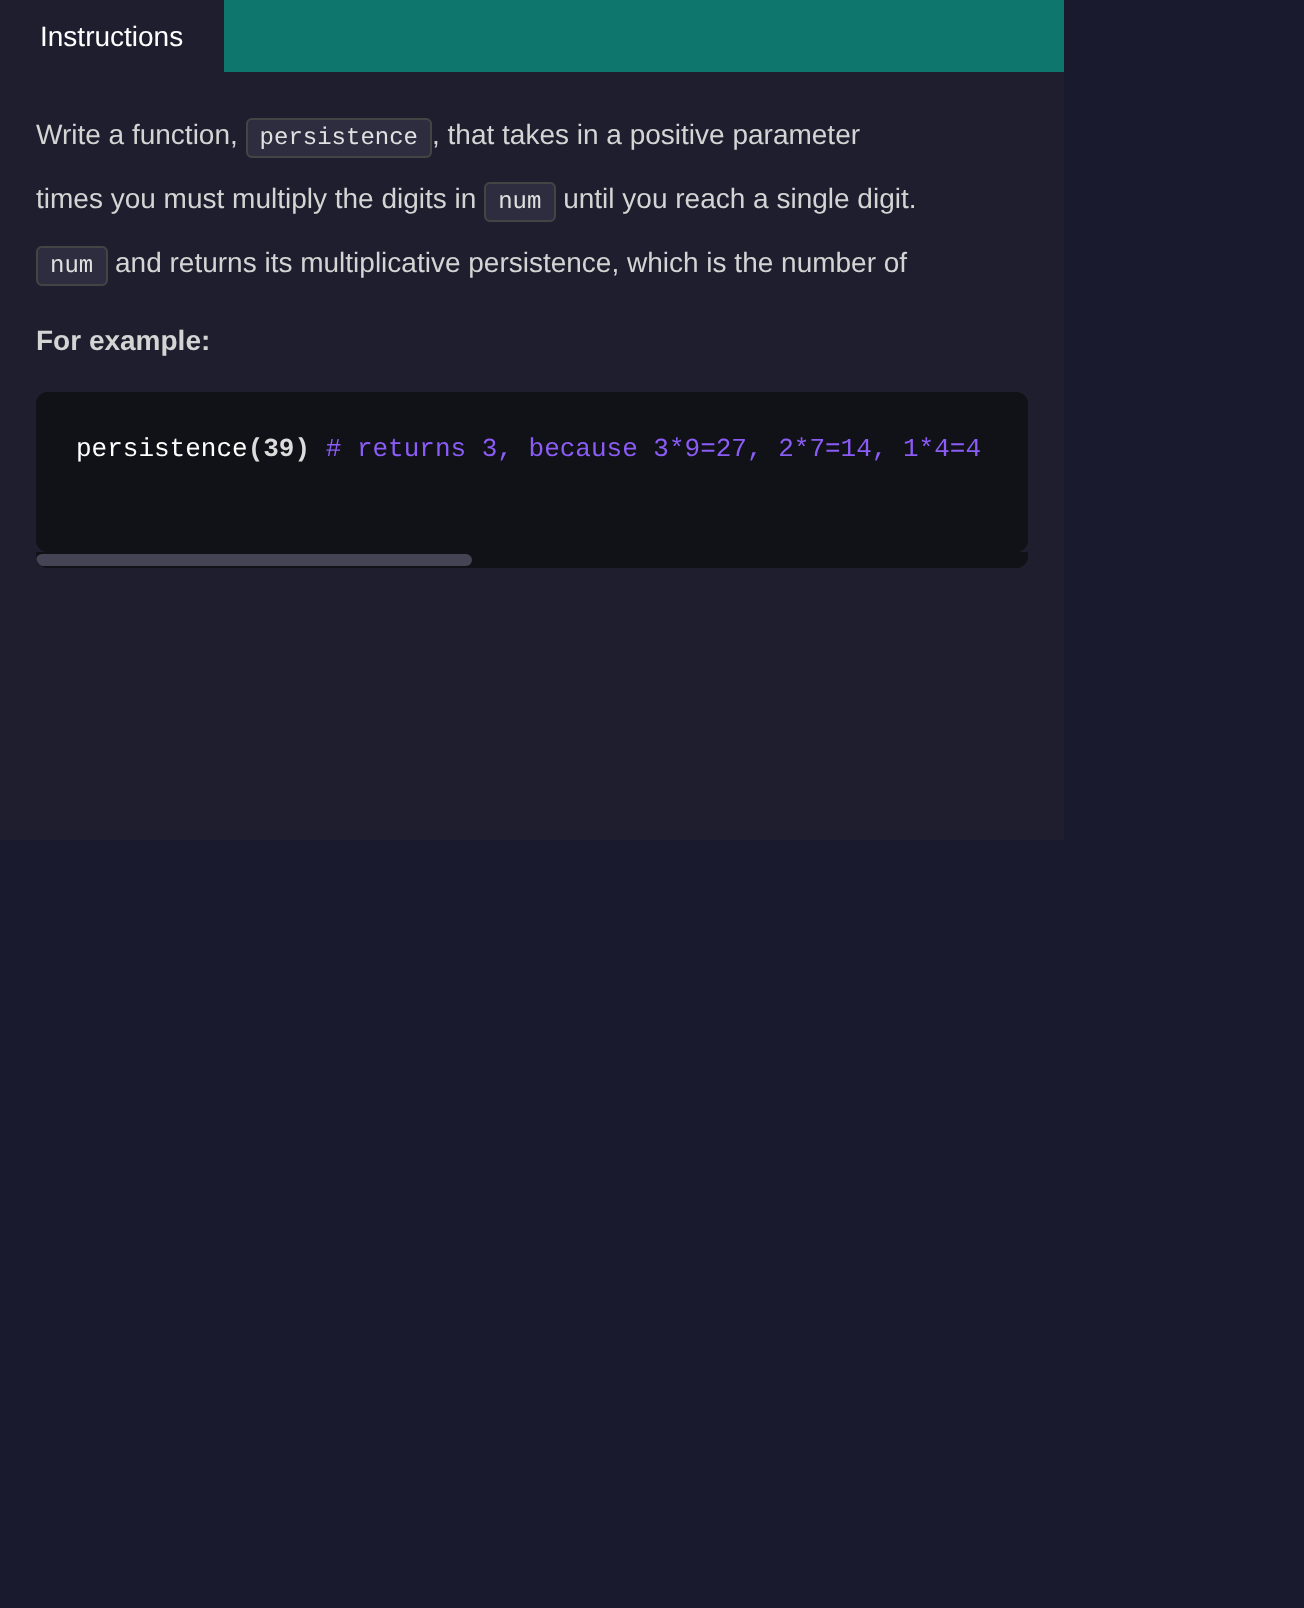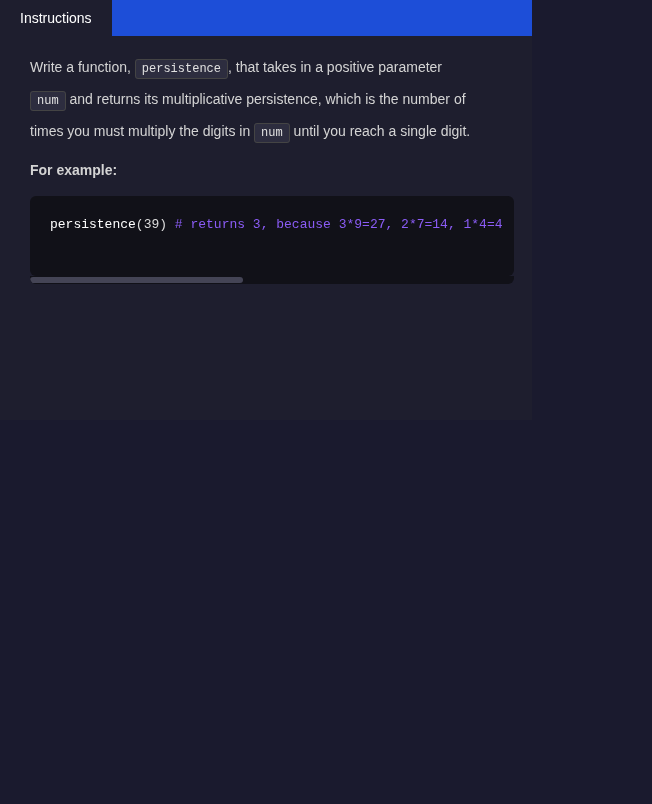--- a/index.html
+++ b/index.html
@@ -16,21 +16,21 @@
     }
 
     .app-container {
       width: 532px;
       background: #1e1e2e;
       min-height: 420px;
     }
 
     .tabs {
       display: flex;
-      background: #1d4ed8;
+      background: #0f766e;
     }
 
     .tab {
       padding: 10px 20px;
       font-size: 14px;
       cursor: pointer;
       color: #ccc;
       border: none;
       background: transparent;
     }
@@ -39,21 +39,20 @@
       background: #1e1e2e;
       color: #ffffff;
       font-weight: 500;
     }
 
     .content {
       padding: 20px 18px;
       color: #d4d4d4;
       font-size: 14px;
       line-height: 1.6;
-      margin-left: 12px;
     }
 
     .description {
       margin-bottom: 16px;
     }
 
     .description p {
       margin-bottom: 8px;
       line-height: 1.7;
     }
@@ -100,20 +99,21 @@
       border-radius: 2px;
       padding: 1px 0px;
     }
 
     .fn-name {
       color: #ffffff;
     }
 
     .fn-args {
       color: #dcdcdc;
+      font-weight: bold;
     }
 
     .comment {
       color: #8b5cf6;
     }
 
     .spacer {
       height: 10px;
     }
 
@@ -142,24 +142,24 @@
   <div class="tabs">
     <button class="tab active">Instructions</button>
   </div>
 
   <div class="content">
     <div class="description">
       <p>
         <span>Write a function, </span><code class="inline-code">persistence</code><span>, that takes in a positive parameter</span>
       </p>
       <p>
-        <code class="inline-code">num</code><span> and returns its multiplicative persistence, which is the number of</span>
+        <span>times you must multiply the digits in </span><code class="inline-code">num</code><span> until you reach a single digit.</span>
       </p>
       <p>
-        <span>times you must multiply the digits in </span><code class="inline-code">num</code><span> until you reach a single digit.</span>
+        <code class="inline-code">num</code><span> and returns its multiplicative persistence, which is the number of</span>
       </p>
     </div>
 
     <p class="for-example">For example:</p>
 
     <div class="code-block">
 
       <span class="code-line">
         <span class="fn-name">persistence</span><span class="fn-args">(39)</span><span class="comment"> # returns 3, because 3*9=27, 2*7=14, 1*4=4</span>
       </span>

